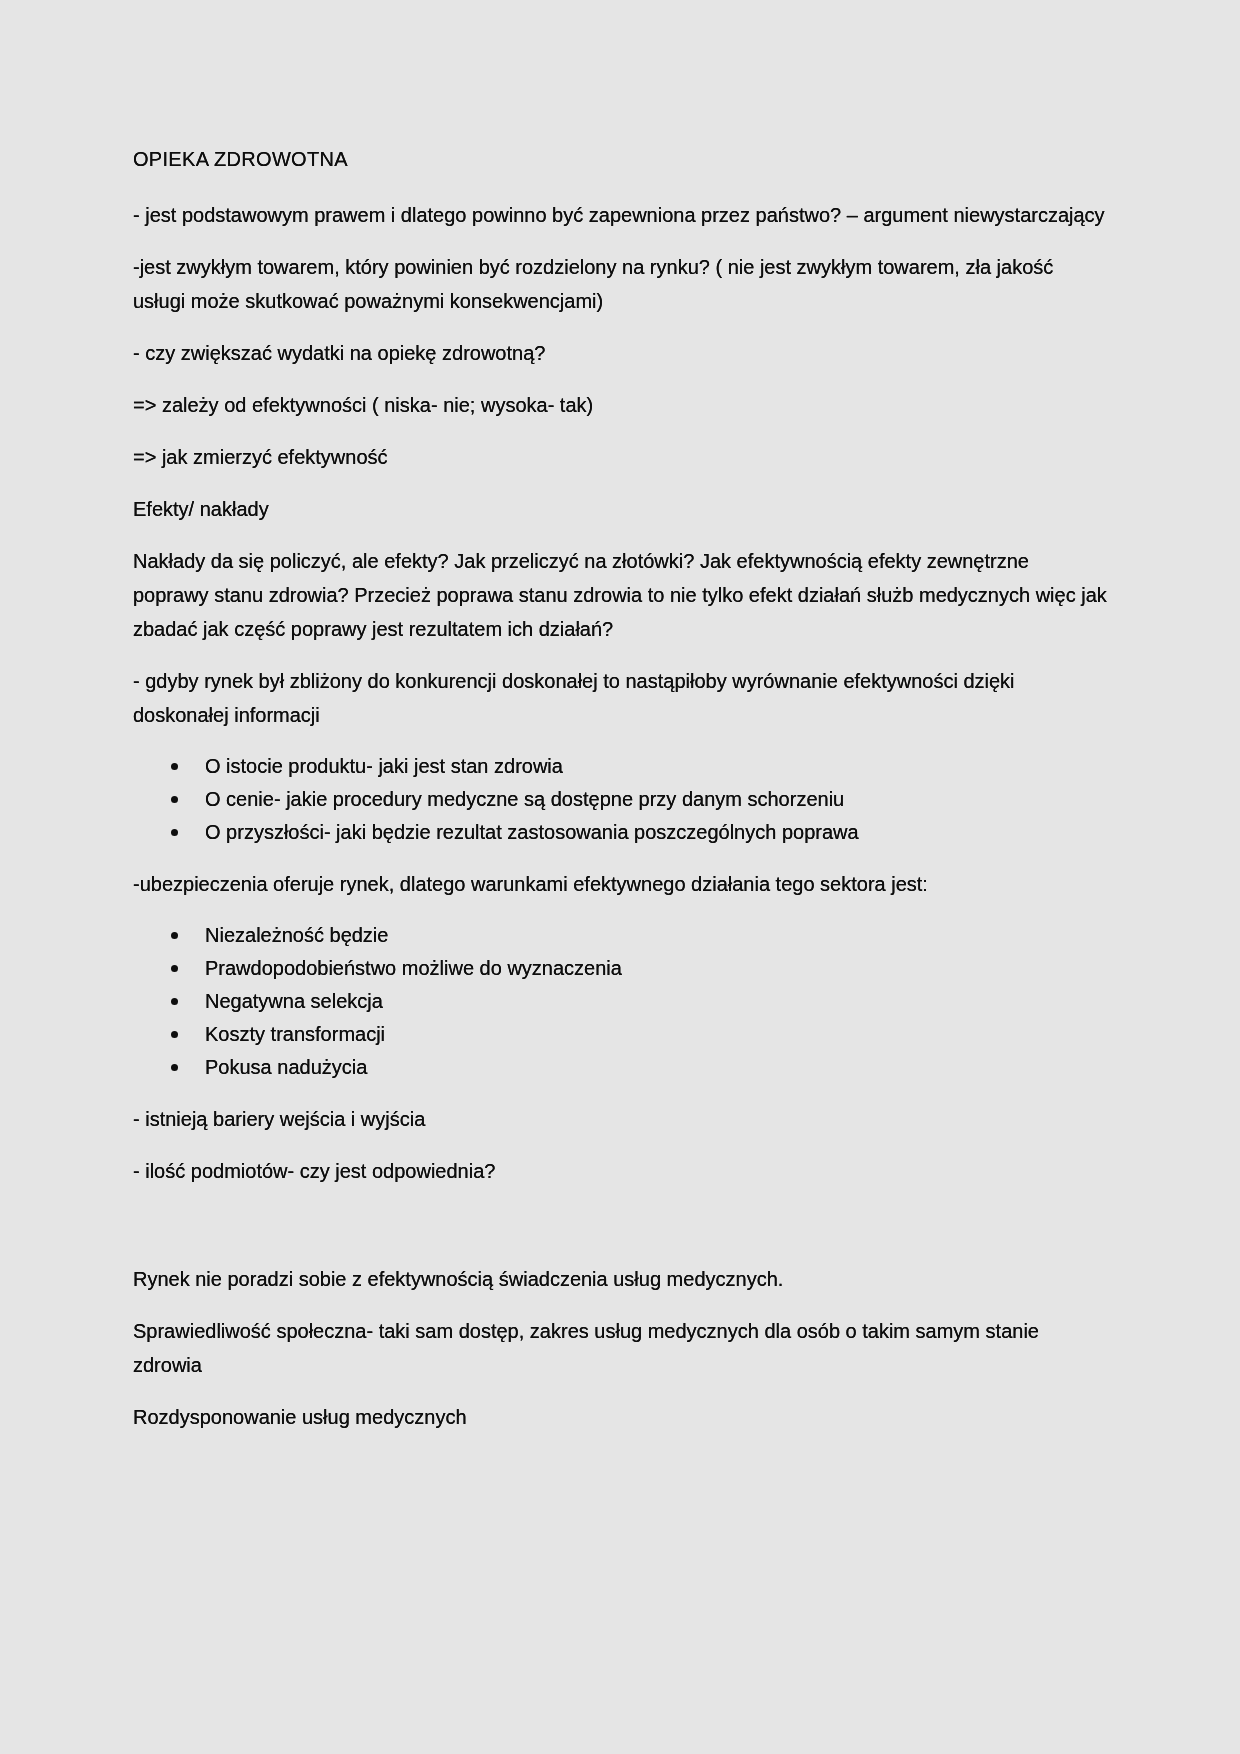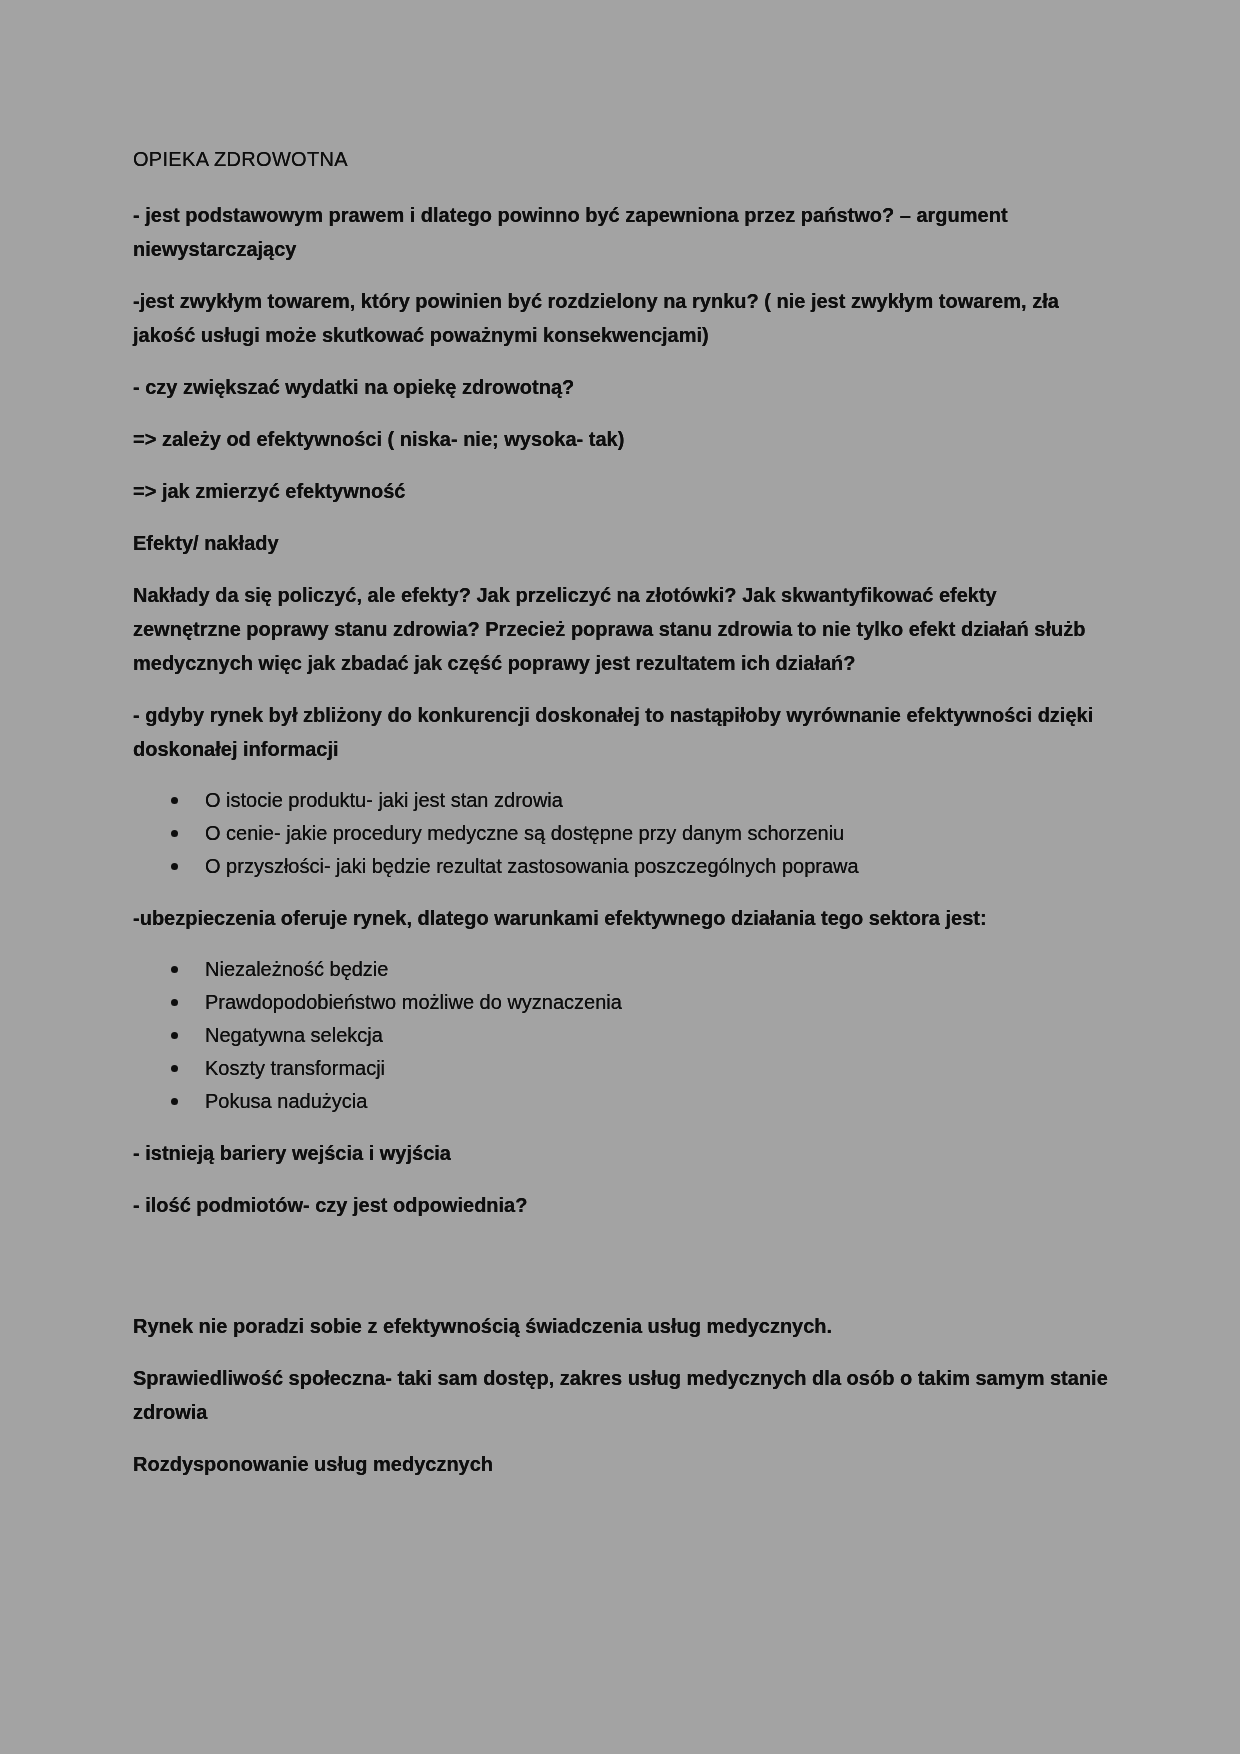--- a/index.html
+++ b/index.html
@@ -13,35 +13,34 @@
     position: relative;
     font-family: "Liberation Sans", "DejaVu Sans", sans-serif;
     color: #0e0e0e;
     -webkit-font-smoothing: antialiased;
   }
   .page {
     position: absolute;
     top: 0; left: 0;
     width: 1240px;
     height: 1754px;
-    background: #a3a3a3;
+    background: #e5e5e5;
     box-sizing: border-box;
     padding: 142px 130px 0 133px;
     overflow: hidden;
   }
   .doc {
     width: 977px;
     font-size: 20px;
     line-height: 34px;
     
     text-shadow: 0 0 0.6px currentColor;
   }
   .doc p {
-    margin: 17px 0 18px 0;
-    font-weight: bold;
+    margin: 4px 0 18px 0;
   }
   .doc h1 {
     font-size: 20px;
     line-height: 34px;
     font-weight: 400;
     margin: 0 0 22px 0;
     letter-spacing: 0.3px;
   }
   ul.doc-list {
     list-style: none;
@@ -74,21 +73,21 @@
   <div class="doc">
 
     <h1>OPIEKA ZDROWOTNA</h1>
 
     <p>- jest podstawowym prawem i dlatego powinno być zapewniona przez państwo? – argument niewystarczający</p>
     <p>-jest zwykłym towarem, który powinien być rozdzielony na rynku? ( nie jest zwykłym towarem, zła jakość usługi może skutkować poważnymi konsekwencjami)</p>
     <p>- czy zwiększać wydatki na opiekę zdrowotną?</p>
     <p>=&gt; zależy od efektywności ( niska- nie; wysoka- tak)</p>
     <p>=&gt; jak zmierzyć efektywność</p>
     <p>Efekty/ nakłady</p>
-    <p>Nakłady da się policzyć, ale efekty? Jak przeliczyć na złotówki? Jak skwantyfikować efekty zewnętrzne poprawy stanu zdrowia? Przecież poprawa stanu zdrowia to nie tylko efekt działań służb medycznych więc jak zbadać jak część poprawy jest rezultatem ich działań?</p>
+    <p>Nakłady da się policzyć, ale efekty? Jak przeliczyć na złotówki? Jak efektywnością efekty zewnętrzne poprawy stanu zdrowia? Przecież poprawa stanu zdrowia to nie tylko efekt działań służb medycznych więc jak zbadać jak część poprawy jest rezultatem ich działań?</p>
     <p>- gdyby rynek był zbliżony do konkurencji doskonałej to nastąpiłoby wyrównanie efektywności dzięki doskonałej informacji</p>
 
     <ul class="doc-list">
       <li>O istocie produktu- jaki jest stan zdrowia</li>
       <li>O cenie- jakie procedury medyczne są dostępne przy danym schorzeniu</li>
       <li>O przyszłości- jaki będzie rezultat zastosowania poszczególnych poprawa</li>
     </ul>
 
     <p>-ubezpieczenia oferuje rynek, dlatego warunkami efektywnego działania tego sektora jest:</p>
 

